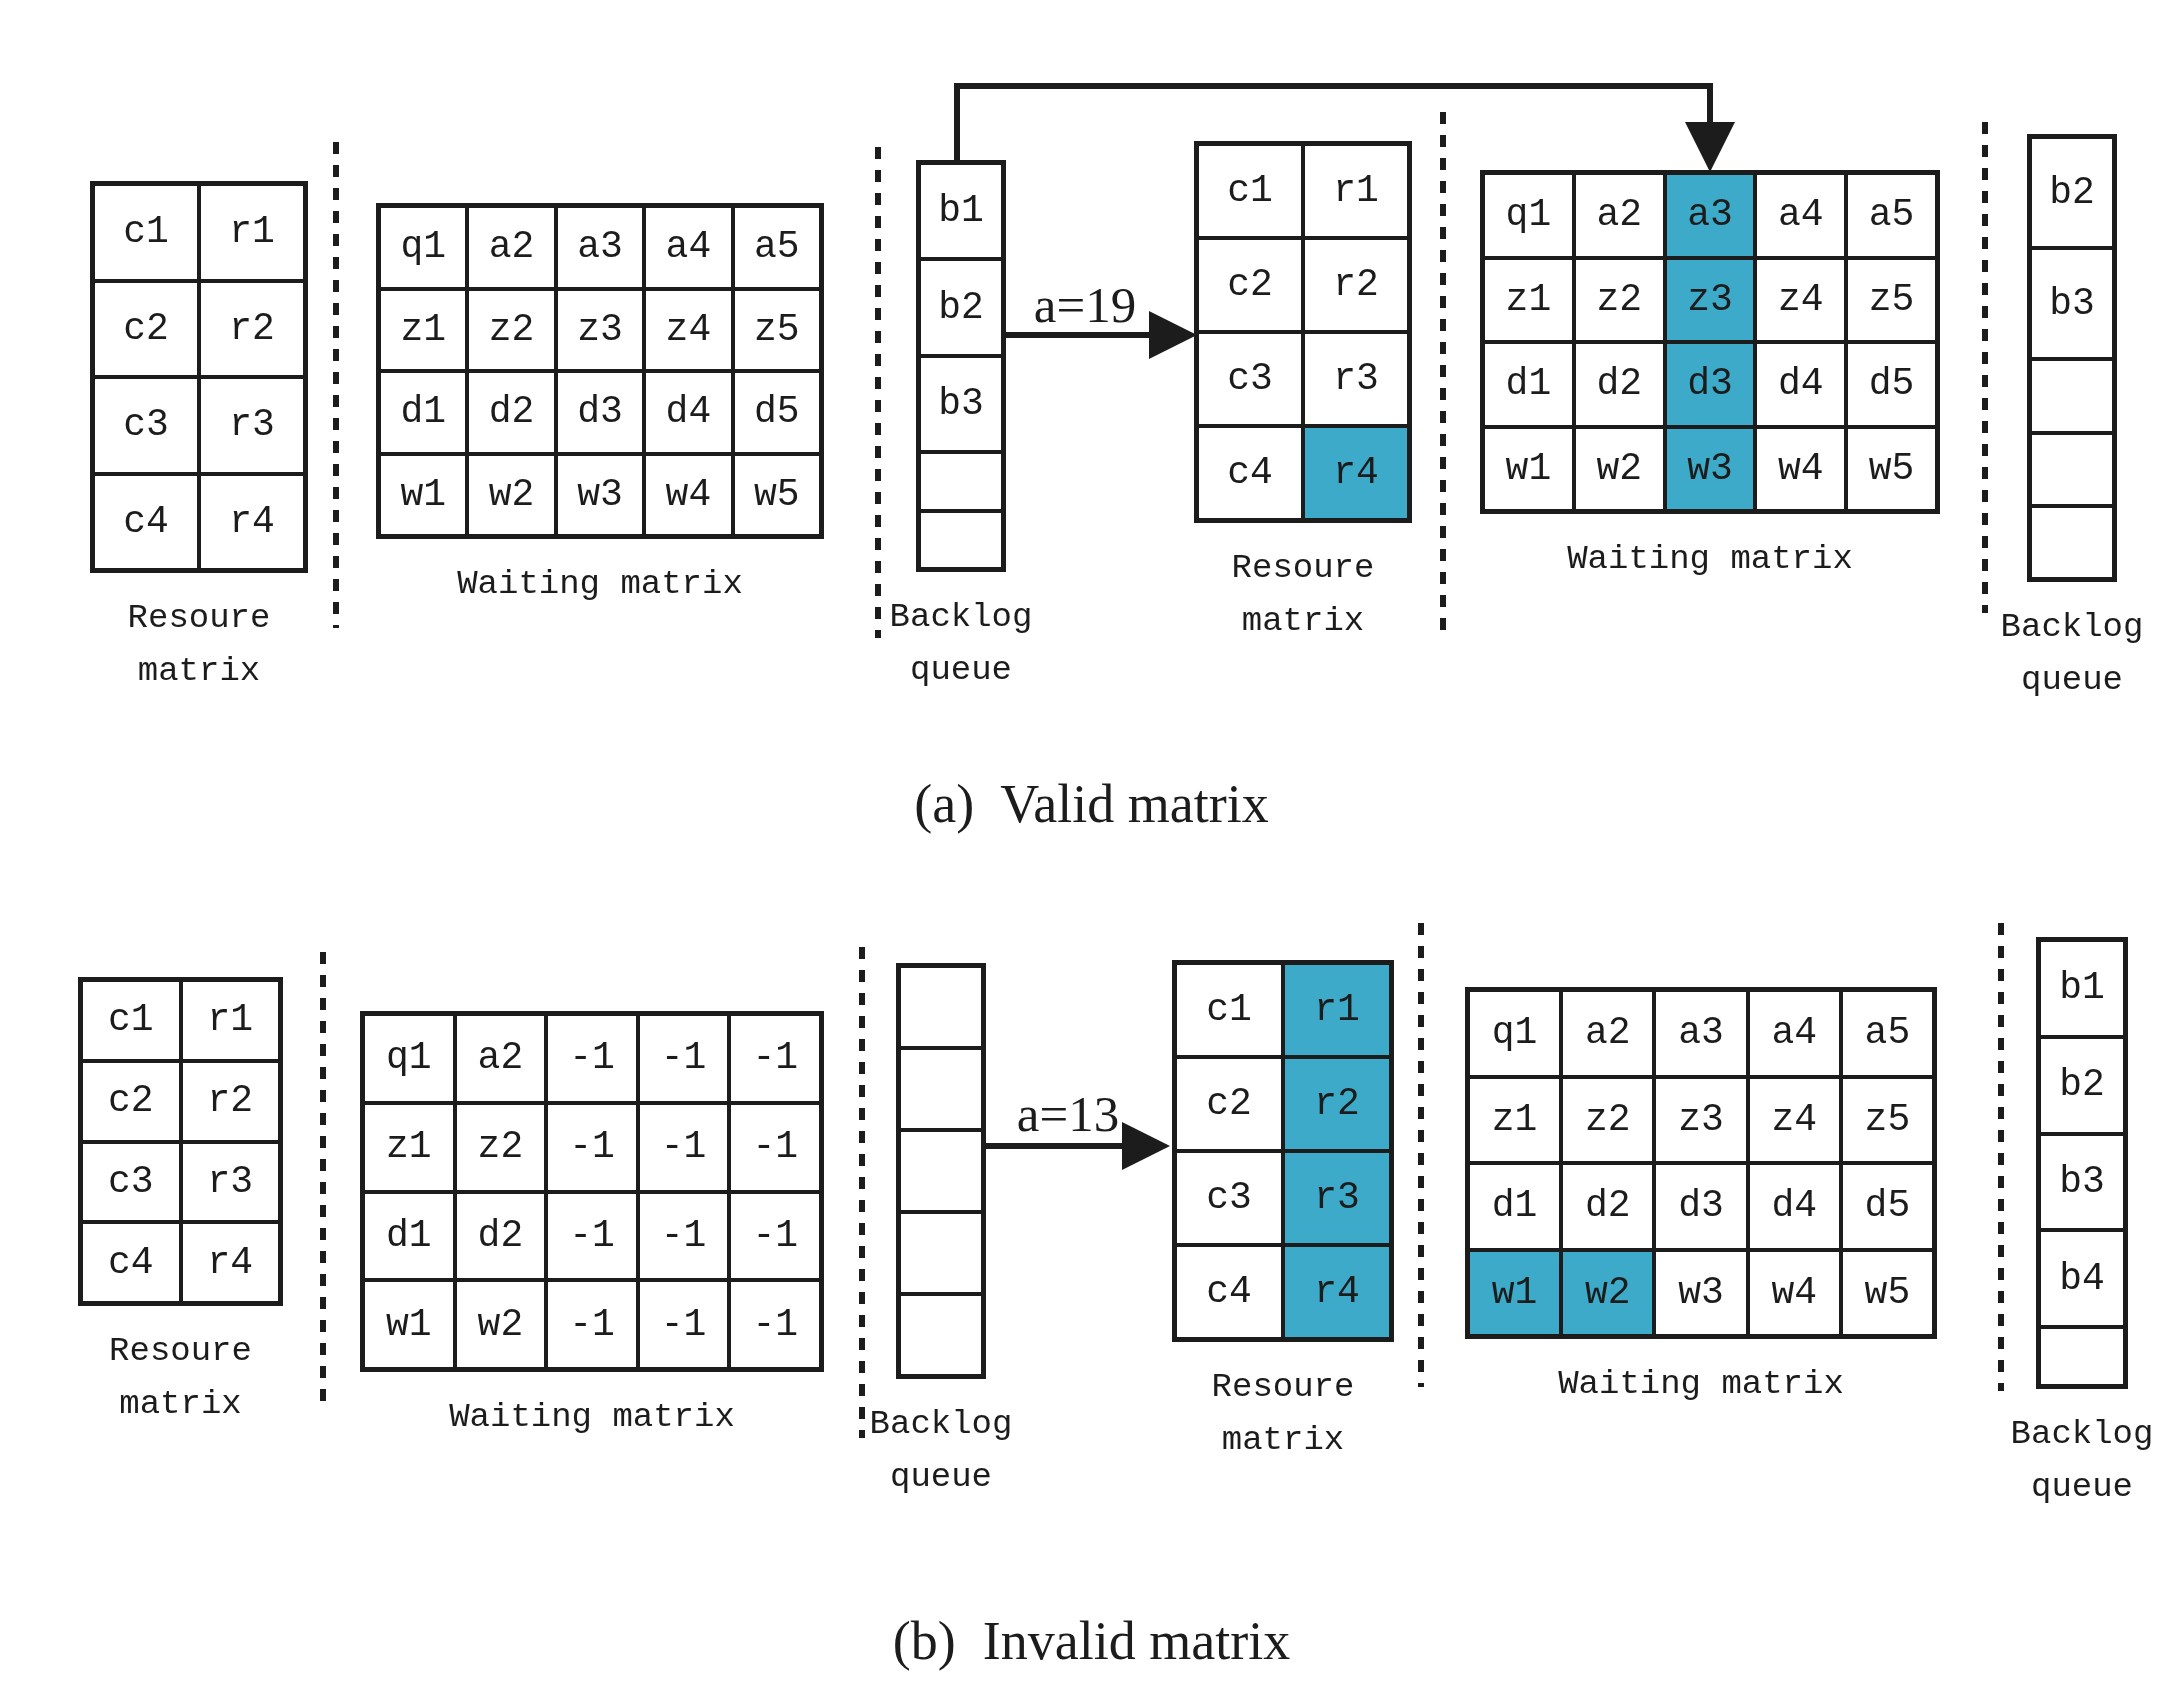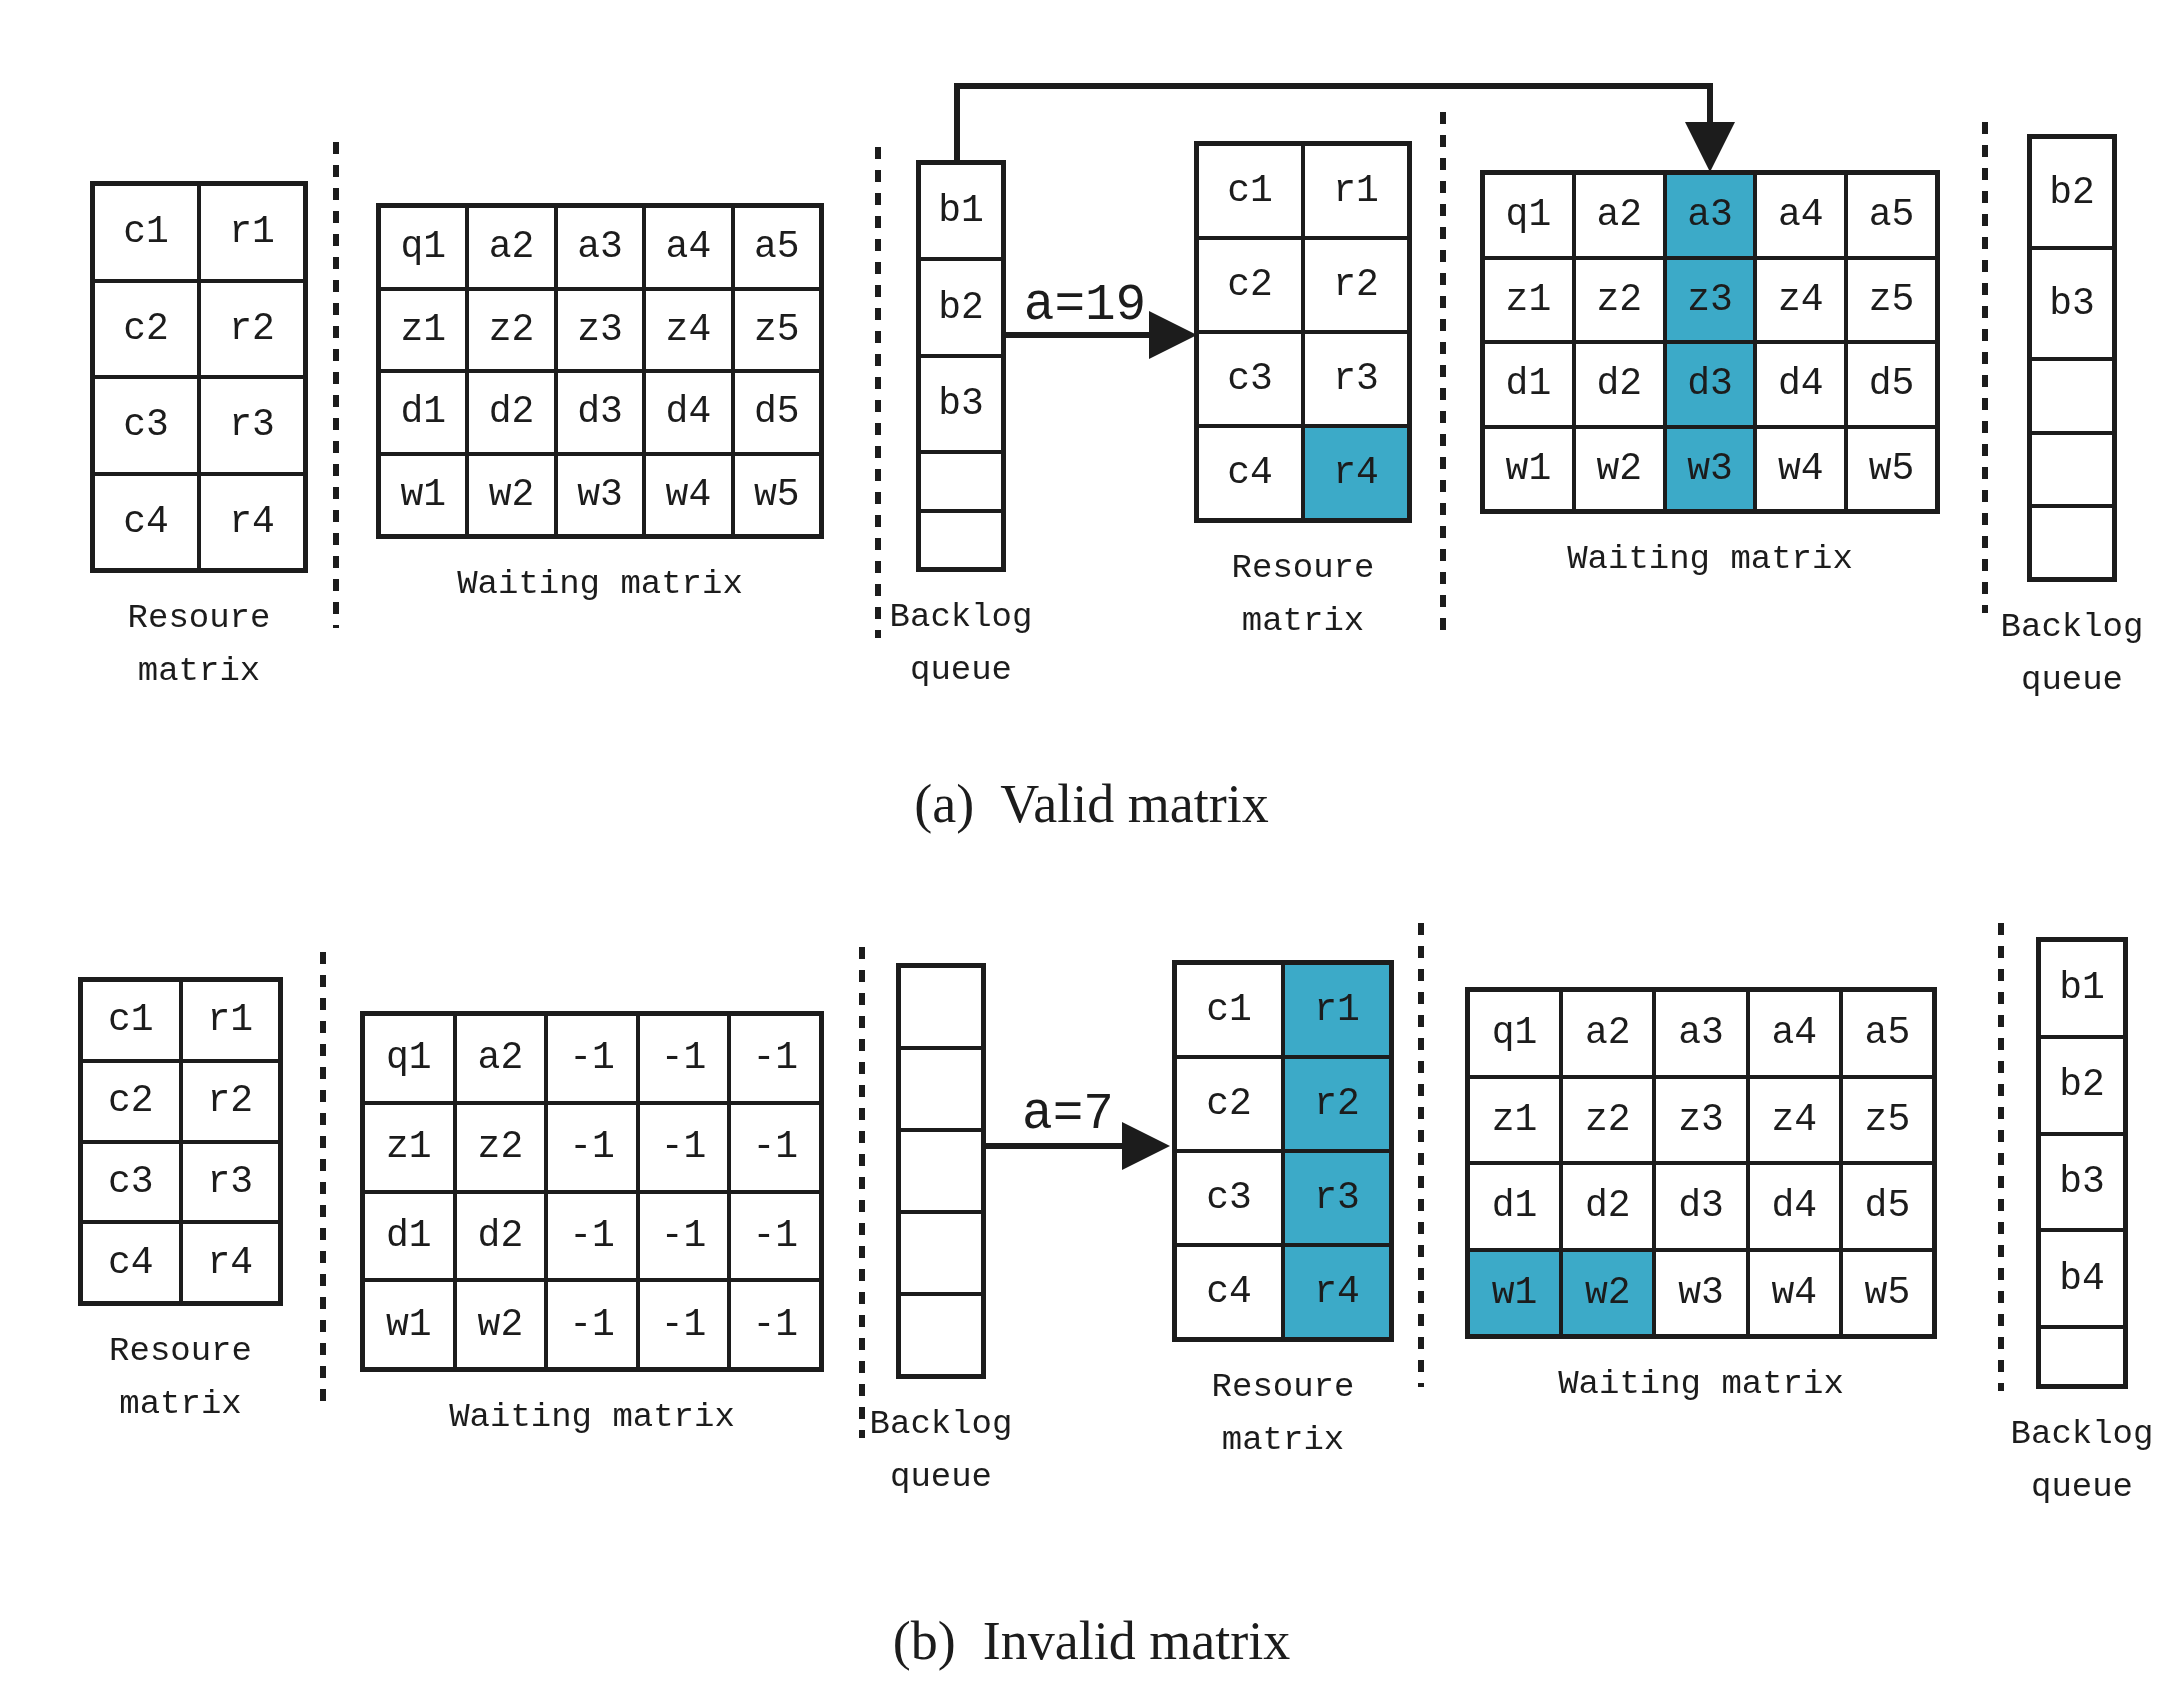--- a/index.html
+++ b/index.html
@@ -57,21 +57,21 @@
   }
   .tri-down{
     position:absolute;width:0;height:0;
     border-left:25px solid transparent;
     border-right:25px solid transparent;
     border-top:50px solid var(--ink,#1c1c1c);
   }
   .arrow-label{
     position:absolute;
     text-align:center;
-    font-family:Liberation Mono, monospace;
+    font-family:Liberation Serif, serif;
     font-size:51px;
     line-height:1;
   }
   .caption{
     position:absolute;
     left:50%;
     transform:translateX(-50%);
     font-family:"Liberation Serif","DejaVu Serif",serif;
     font-size:54px;
     line-height:1;
@@ -281,21 +281,21 @@
           <div class="cell"></div>
           <div class="cell"></div>
           <div class="cell"></div>
         </div>
       <div class="mlabel">
         <div>Backlog</div>
         <div>queue</div>
       </div>
     </div>
 
-    <div class="arrow-label" style="left:992px;top:1089px;width:152px">a=7</div>
+    <div class="arrow-label" style="left:992px;top:1089px;width:152px">a=13</div>
     <div class="hseg" style="left:982px;top:1143px;width:144px"></div>
     <div class="tri-right" style="left:1122px;top:1122px"></div>
 
     <div class="group" style="left:1172px;top:960px;width:222px">
       <div class="matrix" style="grid-template-columns:repeat(2,1fr);height:382px">
           <div class="cell">c1</div>
           <div class="cell hl">r1</div>
           <div class="cell">c2</div>
           <div class="cell hl">r2</div>
           <div class="cell">c3</div>

